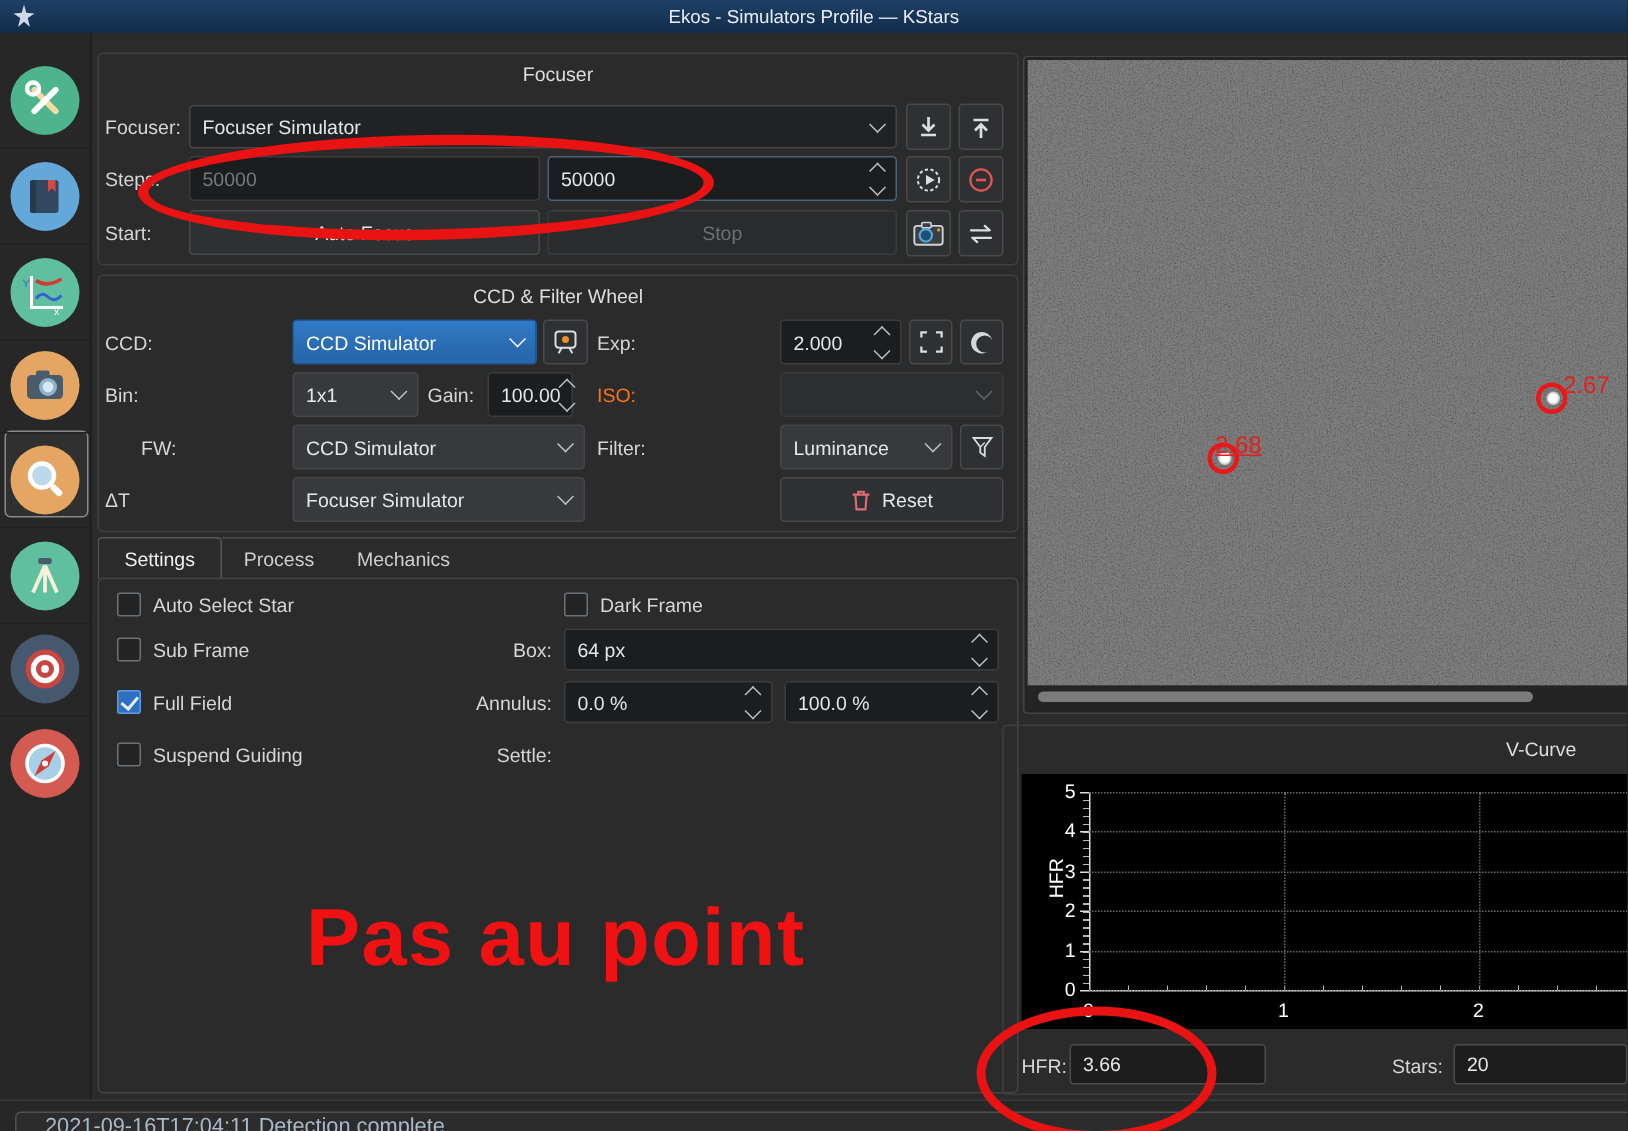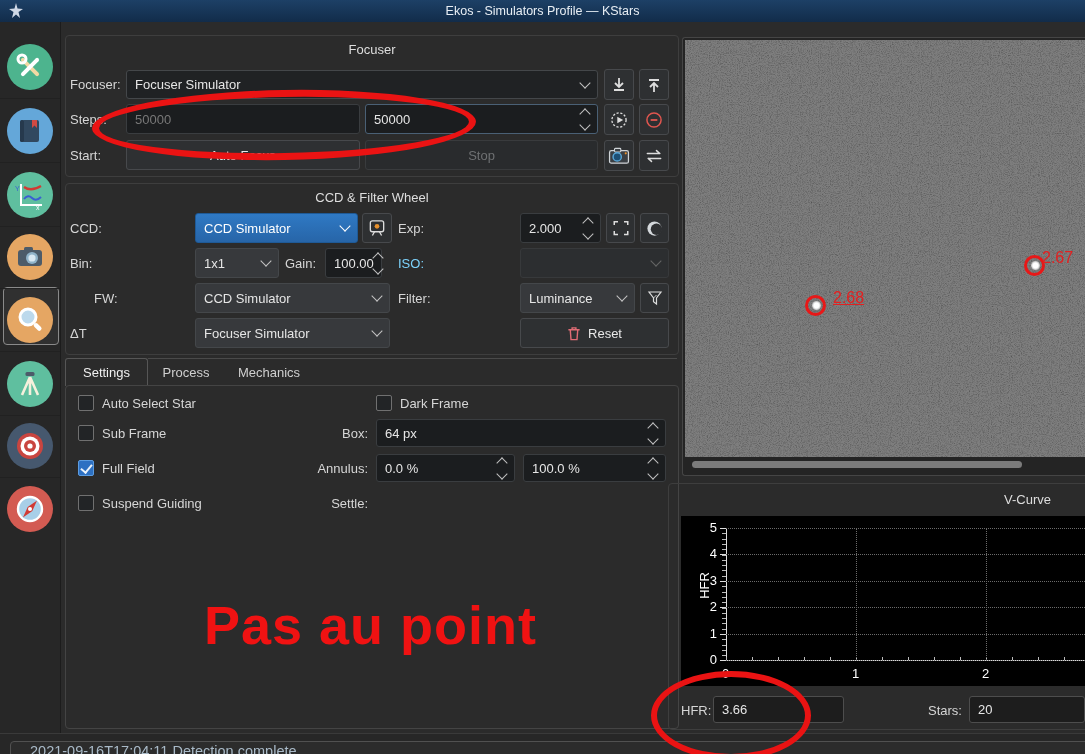--- a/index.html
+++ b/index.html
@@ -13,21 +13,21 @@
   
   #sidebar{left:0;top:22px;width:60px;height:732px;background:#272727;border-right:1px solid #1c1c1c;}
   .side-slot{position:absolute;left:0;width:60px;height:63px;border-bottom:1px solid #212121;
     display:flex;align-items:center;justify-content:center;}
   .circ{width:46px;height:46px;border-radius:50%;display:flex;align-items:center;justify-content:center;}
   .side-sel{position:absolute;left:3px;width:54px;height:56px;border:1px solid #8a8a8a;border-radius:4px;background:#303030;}
   
   .gbox{border:1px solid #3e3e3e;border-radius:4px;}
   .gtitle{color:#dedede;font-size:13px;text-align:center;}
   .lbl{color:#d6d6d6;font-size:13px;}
-  .lbl.dis{color:#7dd3fc;}
+  .lbl.dis{color:#f97316;}
   
   .field,.combo,.btn{box-sizing:border-box;border-radius:3px;font-size:13px;color:#e6e6e6;}
   .field{background:#1b1d1f;border:1px solid #3a3d40;display:flex;align-items:center;padding:0 8px;}
   .field.dis{color:#787878;}
   .combo{background:#26282b;border:1px solid #44474a;display:flex;align-items:center;padding:0 8px;justify-content:space-between;}
   .combo.gray{background:#37393c;}
   .combo.blue{background:linear-gradient(#2f79c4,#2765a8);border-color:#1f5causes;border-color:#1f5a96;color:#fff;}
   .combo.dis{background:#2c2e30;border-color:#37393b;}
   .btn{background:#2e3032;border:1px solid #47494c;display:flex;align-items:center;justify-content:center;color:#e8e8e8;}
   .btn.dis{background:#292b2d;border-color:#393b3d;color:#6e7072;}
@@ -374,21 +374,21 @@
       </svg>
       <div class="stardot abs" style="left:346px;top:221px;"></div>
       <div class="stardot abs" style="left:127px;top:261px;"></div>
     </div>
     <div class="abs" style="left:9px;top:423px;width:330px;height:7px;border-radius:4px;background:#7b7b7b;"></div>
   </div>
 
   <div class="starring abs" style="left:1024px;top:255px;"></div>
   <div class="starlbl abs" style="left:1042px;top:249px;">2.67</div>
   <div class="starring abs" style="left:805px;top:295px;"></div>
-  <div class="starlbl abs" style="left:833px;top:289px;text-decoration:underline;">2.68</div>
+  <div class="starlbl abs" style="left:810px;top:289px;text-decoration:underline;">2.68</div>
 
   <div class="gbox abs" style="left:668px;top:483px;width:450px;height:245px;">
     <div class="gtitle abs" style="left:335px;top:8px;">V-Curve</div>
   </div>
   <div id="chart" class="abs">
     <div class="abs" style="left:45px;top:12px;width:1px;height:132px;background:#ddd;"></div>
     <div class="abs" style="left:41px;top:12px;width:4px;height:132px;background:repeating-linear-gradient(to bottom,#bbb 0 1px,transparent 1px 5.3px);"></div>
     <div class="abs" style="left:45px;top:144px;right:0;height:1px;background:#ddd;"></div>
     <div class="abs" style="left:45px;top:141px;right:0;height:4px;background:repeating-linear-gradient(to right,#bbb 0 1px,transparent 1px 26px);"></div>
     <div class="abs" style="left:10px;top:62px;color:#fff;font-size:13px;transform:rotate(-90deg);transform-origin:center;">HFR</div>

